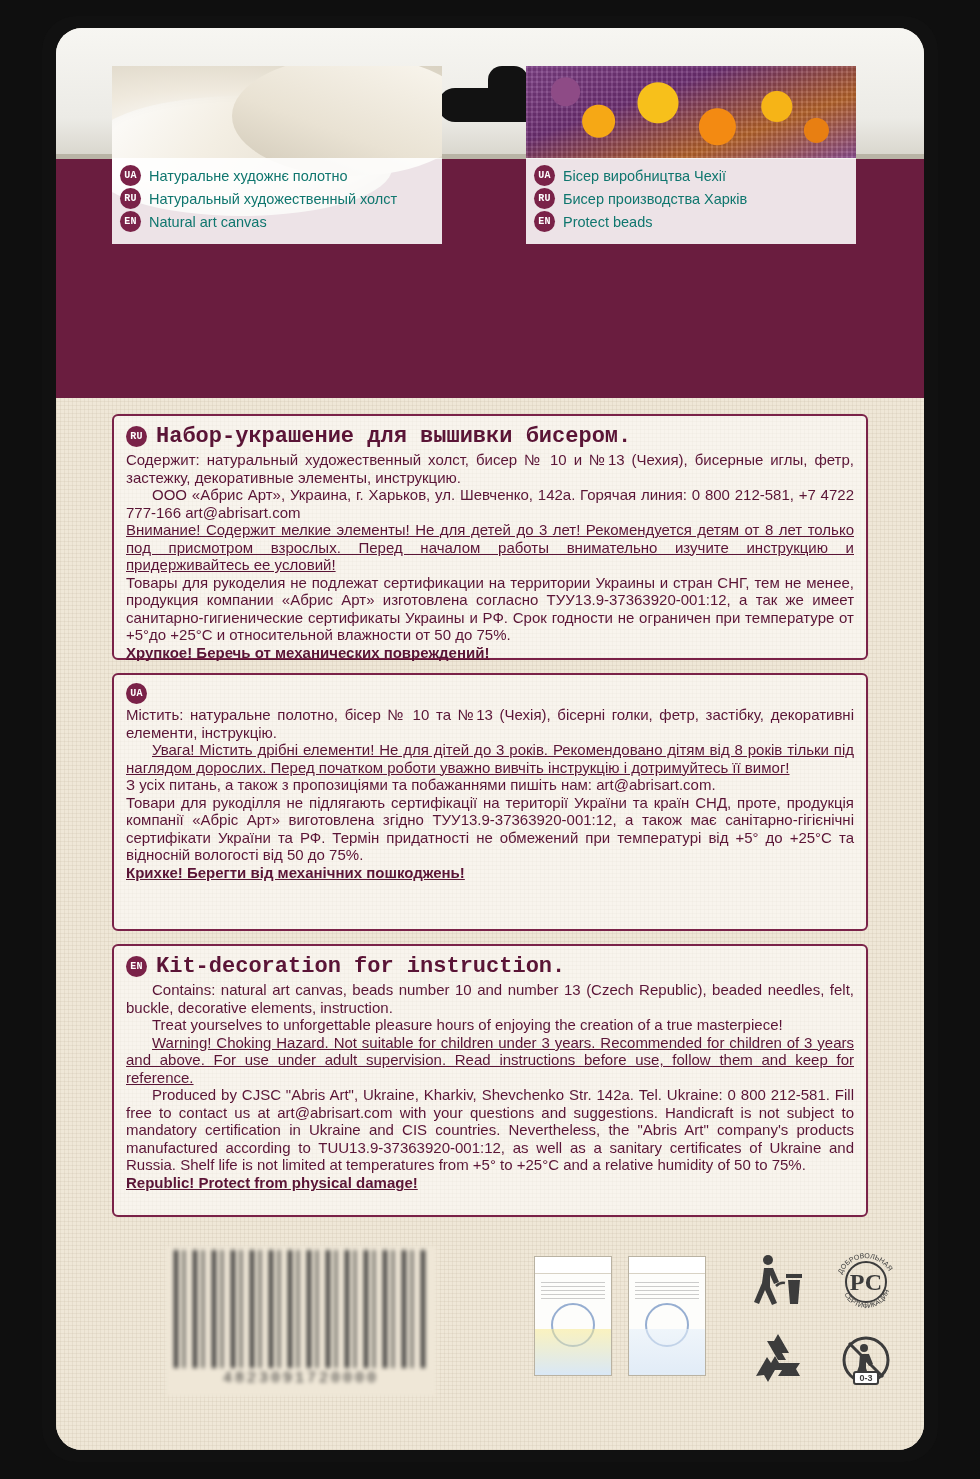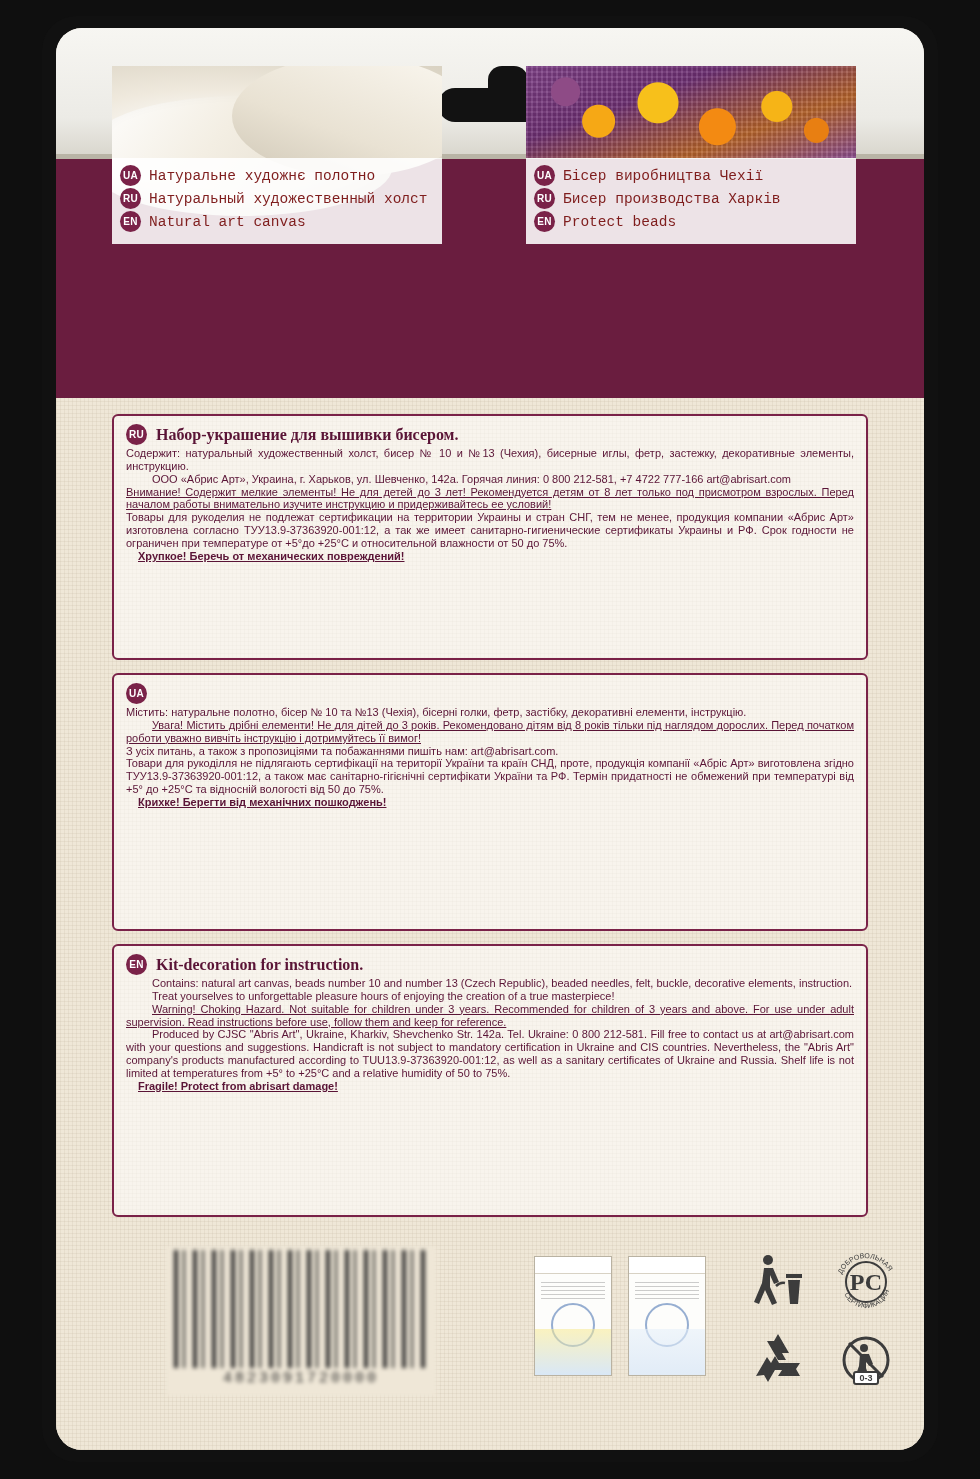--- a/index.html
+++ b/index.html
@@ -85,46 +85,46 @@
   .photo-caption{
     position:absolute;left:0;top:92px;width:330px;height:86px;
     background:rgba(255,255,255,.88);
     padding:6px 0 0 0;box-sizing:border-box;
   }
   .cap-row{display:flex;align-items:center;gap:8px;padding:1px 8px;}
   .lang-badge{
     flex:none;width:21px;height:21px;border-radius:50%;
     background:#7a2248;color:#fff;font-size:10px;font-weight:bold;
     display:flex;align-items:center;justify-content:center;
-    font-family:Liberation Sans, sans-serif;letter-spacing:.2px;
-  }
-  .cap-text{font-size:14.5px;color:#7f1d1d;font-family:Liberation Mono, monospace;white-space:nowrap;}
+    font-family:Liberation Mono, monospace;letter-spacing:.2px;
+  }
+  .cap-text{font-size:14.5px;color:#0f766e;font-family:Liberation Sans, sans-serif;white-space:nowrap;}
   .cap-text.en{font-style:normal;}
 
   
   .block{
     position:absolute;left:56px;width:756px;
     border:2px solid #7a2248;border-radius:6px;
     background:rgba(255,255,255,.55);
     padding:8px 12px 10px 12px;box-sizing:border-box;
     color:#5a1436;
   }
   .block-ru{top:386px;height:246px;}
   .block-ua{top:645px;height:258px;}
   .block-en{top:916px;height:273px;}
 
   .block-head{display:flex;align-items:center;gap:9px;margin-bottom:2px;}
-  .block-title{font-size:16px;font-weight:bold;color:#5a1436;font-family:Liberation Serif, serif;}
+  .block-title{font-size:22px;font-weight:bold;color:#5a1436;font-family:Liberation Mono, monospace;}
   .ptxt{
-    font-size:11px;line-height:1.17;color:#5a1436;margin:0;
+    font-size:15px;line-height:1.17;color:#5a1436;margin:0;
     text-align:justify;font-family:"Liberation Sans",sans-serif;
   }
   .ptxt.ind{text-indent:26px;}
   .u{text-decoration:underline;}
-  .b{font-weight:bold;margin-left:12px;}
+  .b{font-weight:bold;}
 
   
   .barcode{
     position:absolute;left:110px;top:1218px;width:270px;height:150px;
     background:#efe7d7;filter:blur(2.2px);
   }
   .barcode .bars{position:absolute;left:8px;top:4px;width:254px;height:118px;
     background:
       repeating-linear-gradient(90deg,#2b2b2b 0 4px, #efe7d7 4px 9px, #2b2b2b 9px 11px, #efe7d7 11px 19px);
   }
@@ -231,21 +231,21 @@
 
     <div class="block block-en">
       <div class="block-head">
         <span class="lang-badge">EN</span>
         <span class="block-title">Kit-decoration for instruction.</span>
       </div>
       <p class="ptxt ind">Contains: natural art canvas, beads number 10 and number 13 (Czech Republic), beaded needles, felt, buckle, decorative elements, instruction.</p>
       <p class="ptxt ind">Treat yourselves to unforgettable pleasure hours of enjoying the creation of a true masterpiece!</p>
       <p class="ptxt ind u">Warning! Choking Hazard. Not suitable for children under 3 years. Recommended for children of 3 years and above. For use under adult supervision. Read instructions before use, follow them and keep for reference.</p>
       <p class="ptxt ind">Produced by  CJSC "Abris Art", Ukraine, Kharkiv,  Shevchenko  Str. 142a. Tel. Ukraine: 0 800 212-581.  Fill free to contact us at art@abrisart.com  with  your  questions  and  suggestions. Handicraft is not subject to mandatory certification in Ukraine and CIS countries. Nevertheless, the "Abris Art" company's products manufactured according to TUU13.9-37363920-001:12, as well as a sanitary certificates of Ukraine and Russia. Shelf life is not limited at temperatures from +5° to +25°С and a relative humidity of 50 to 75%.</p>
-      <p class="ptxt b u">Fragile! Protect from abrisart damage!</p>
+      <p class="ptxt b u">Republic! Protect from physical damage!</p>
     </div>
 
     <div class="barcode">
       <div class="bars"></div>
       <div class="num">4823091720000</div>
     </div>
 
     <div class="cert cert1">
       <div class="c-head"></div>
       <div class="c-lines"></div>

